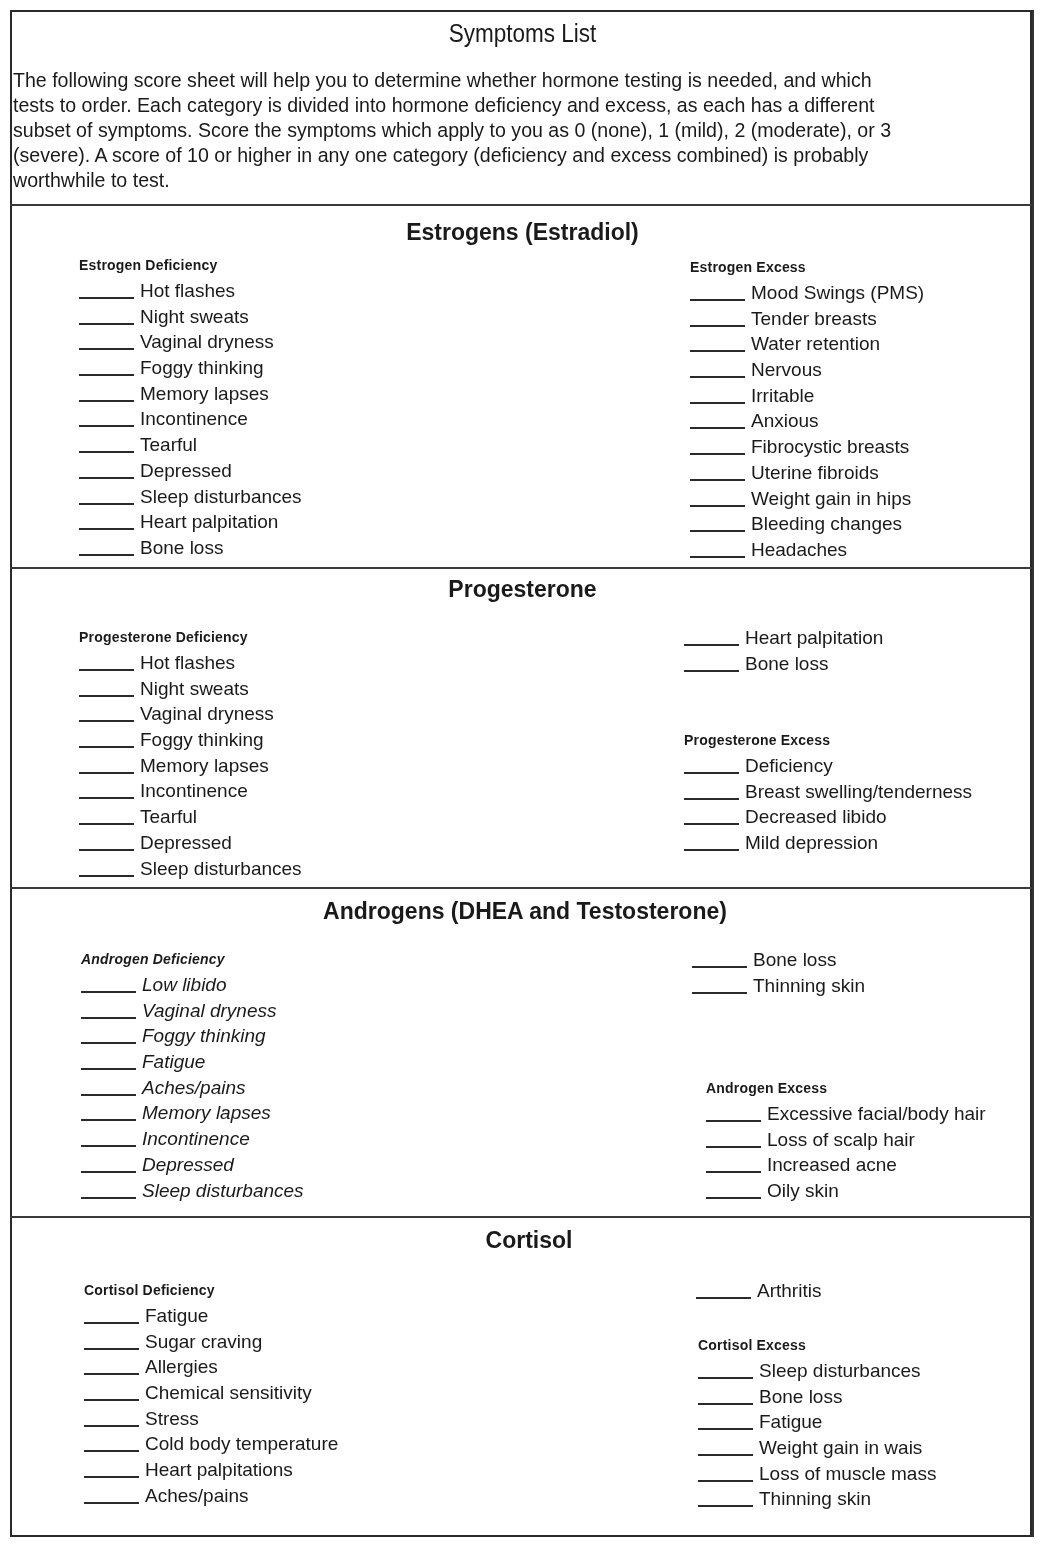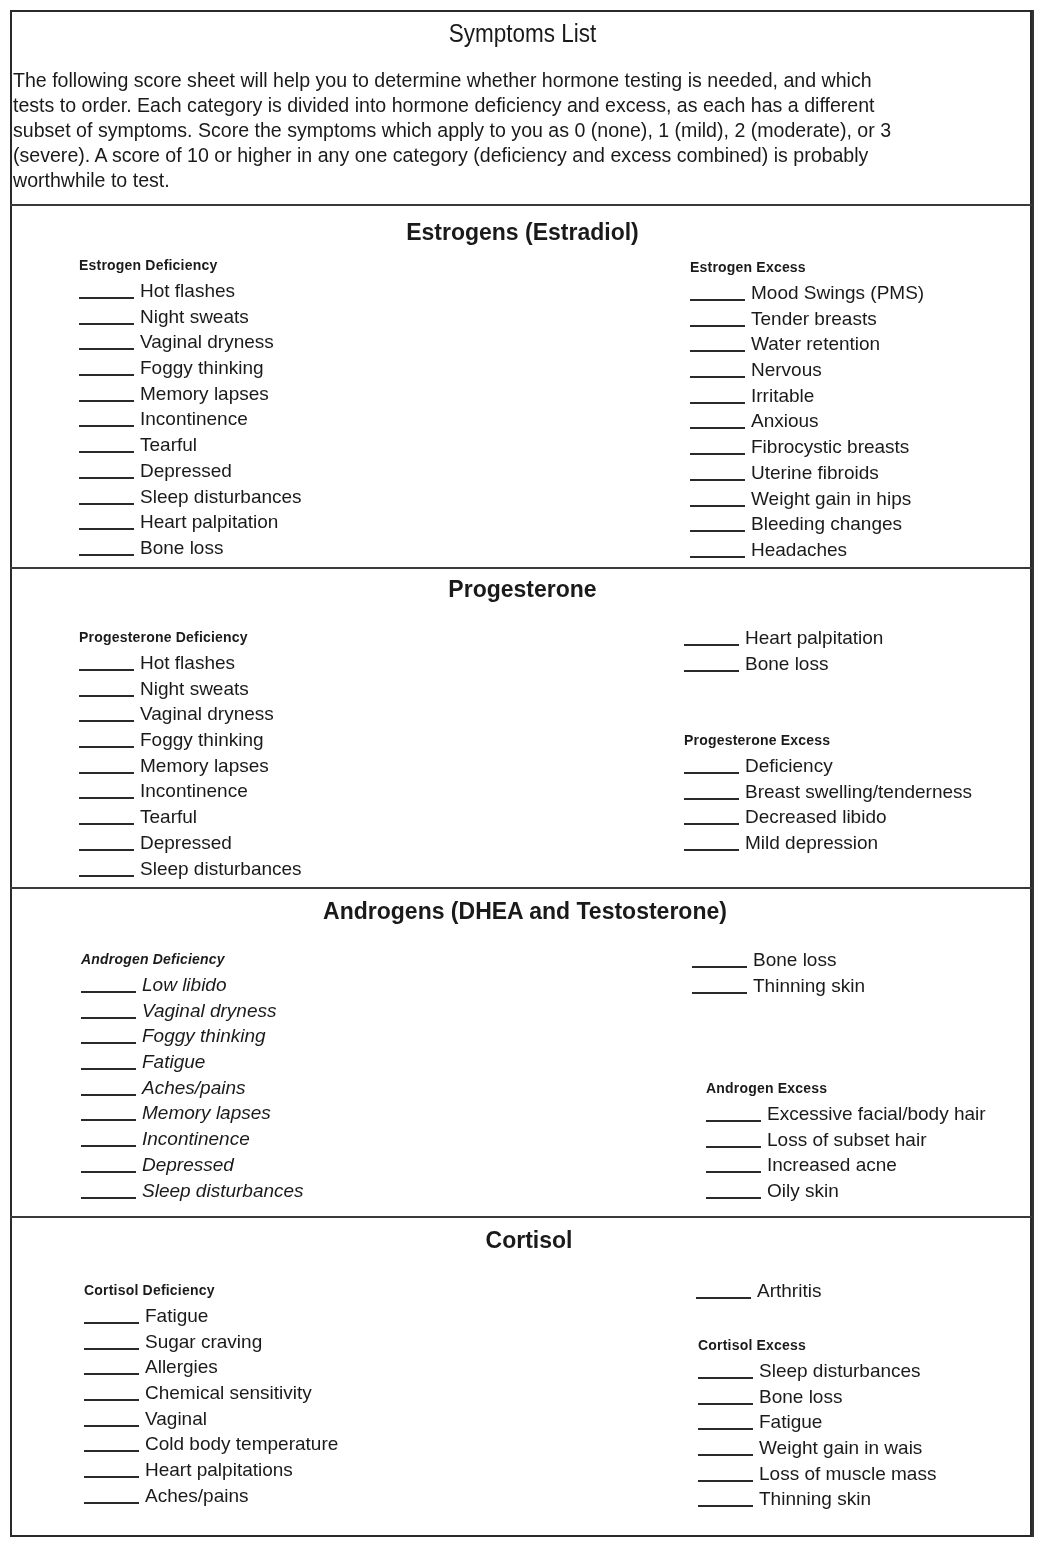--- a/index.html
+++ b/index.html
@@ -259,21 +259,21 @@
     </div>
   </div>
 <div class="col" style="left:694px;top:1075px;margin-left:12px;">
     <div class="sub-head">Androgen Excess</div>
     <div class="item">
       <span class="blank"></span>
       <span>Excessive facial/body hair</span>
     </div>
     <div class="item">
       <span class="blank"></span>
-      <span>Loss of subset hair</span>
+      <span>Loss of scalp hair</span>
     </div>
     <div class="item">
       <span class="blank"></span>
       <span>Increased acne</span>
     </div>
     <div class="item">
       <span class="blank"></span>
       <span>Oily skin</span>
     </div>
   </div>
@@ -292,21 +292,21 @@
     <div class="item">
       <span class="blank"></span>
       <span>Allergies</span>
     </div>
     <div class="item">
       <span class="blank"></span>
       <span>Chemical sensitivity</span>
     </div>
     <div class="item">
       <span class="blank"></span>
-      <span>Vaginal</span>
+      <span>Stress</span>
     </div>
     <div class="item">
       <span class="blank"></span>
       <span>Cold body temperature</span>
     </div>
     <div class="item">
       <span class="blank"></span>
       <span>Heart palpitations</span>
     </div>
     <div class="item">

